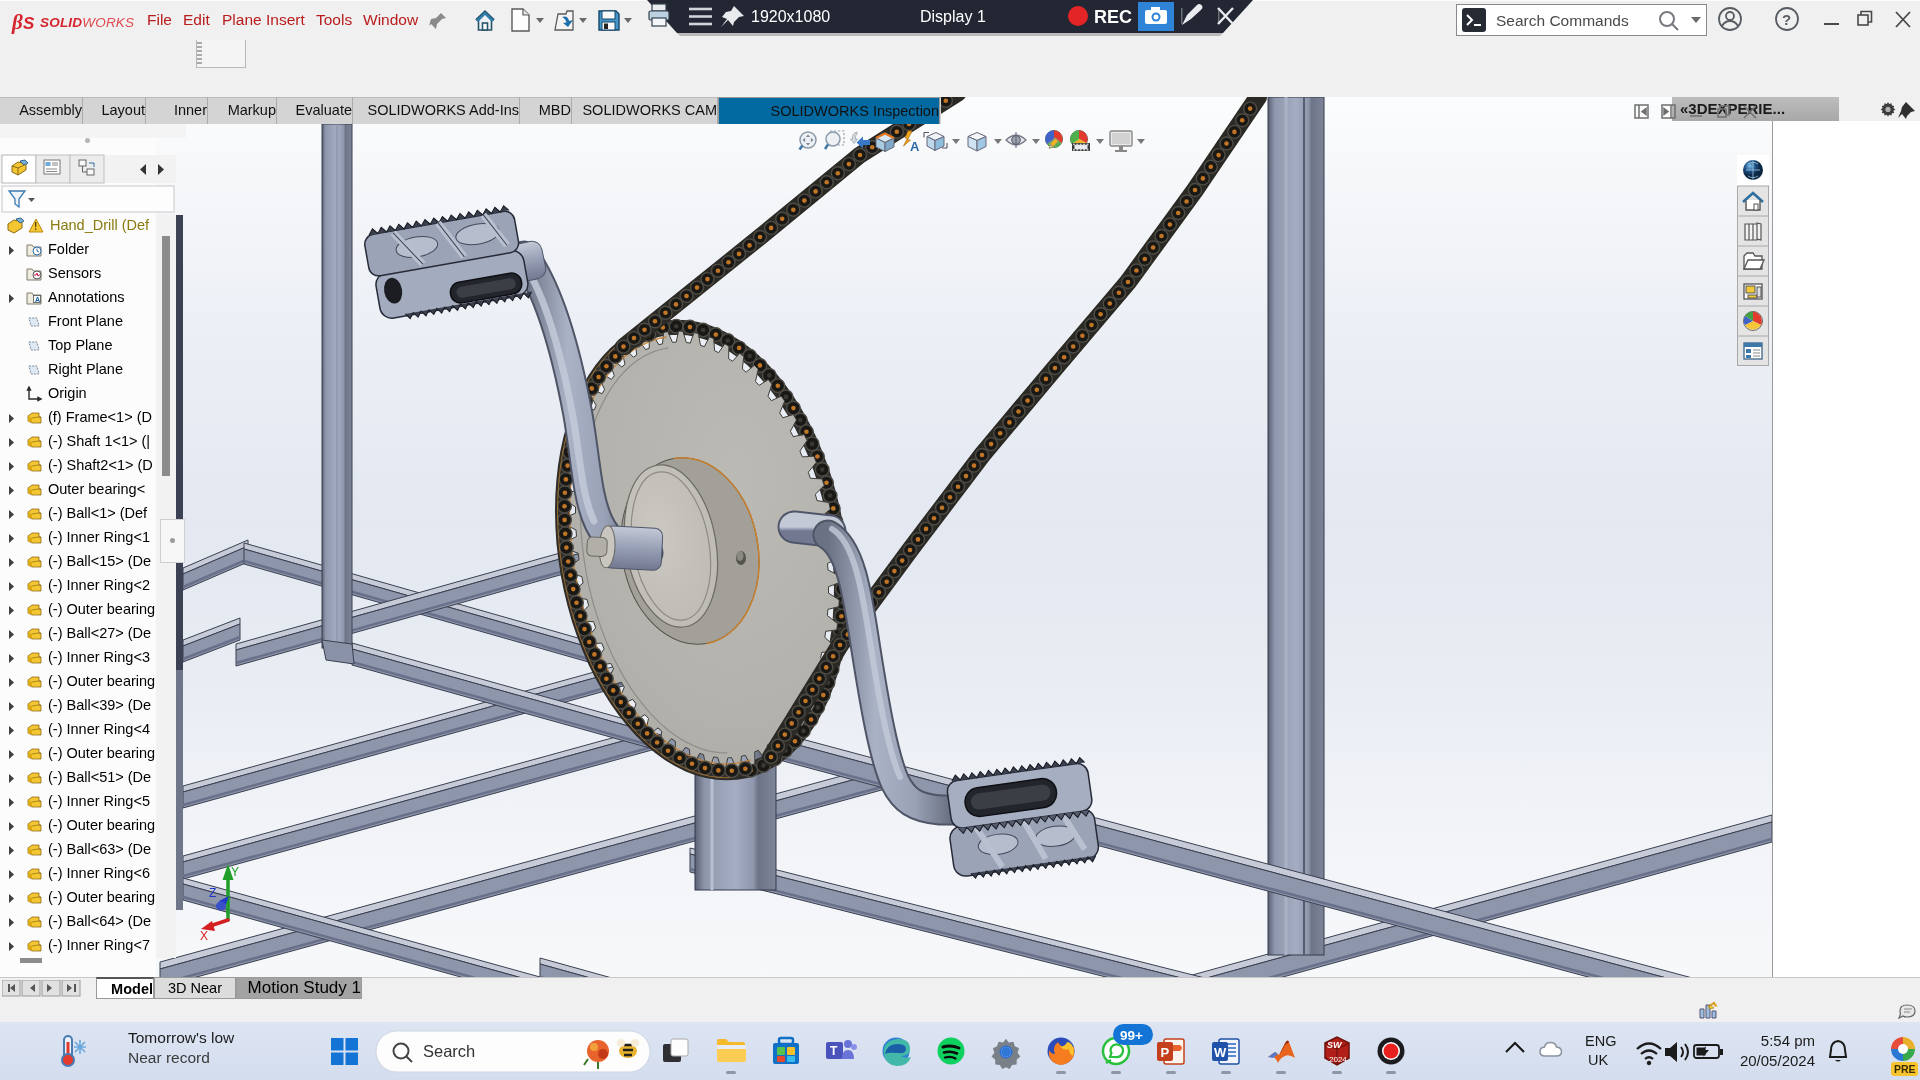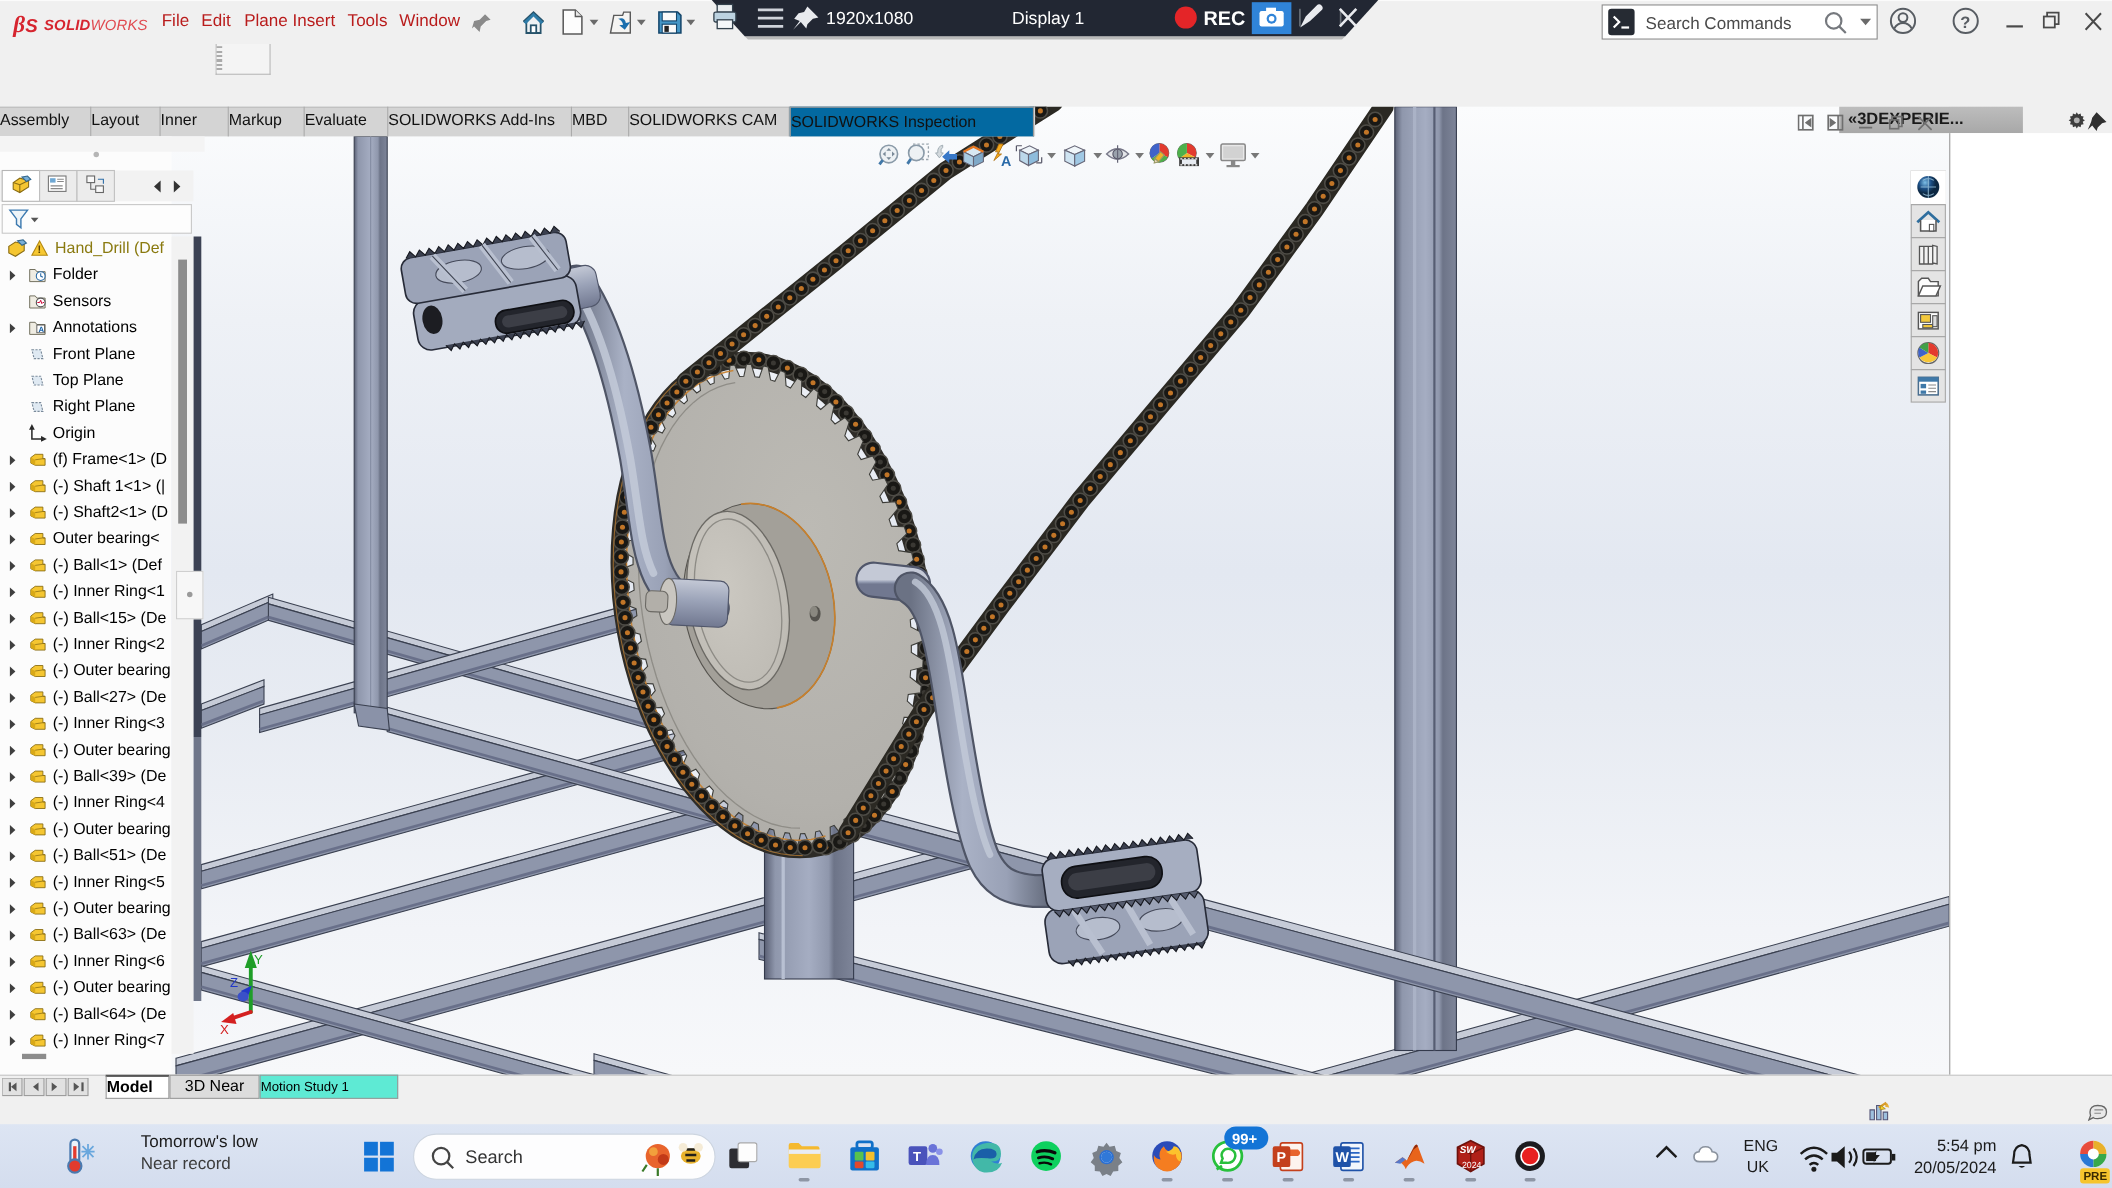--- a/index.html
+++ b/index.html
@@ -4,21 +4,21 @@
 *{margin:0;padding:0;box-sizing:border-box}
 html,body{width:1920px;height:1080px;overflow:hidden;font-family:"Liberation Sans",sans-serif;background:#f0f0f0}
 #root{position:absolute;left:0;top:0;width:1920px;height:1080px}
 .abs{position:absolute}
 
 #menubar{left:0;top:0;width:1920px;height:40px;background:#f0f0f0;border-top:1px solid #fbfbfb}
 #logo{left:10px;top:8px;width:210px;height:26px}
 .menu{top:0;height:40px;line-height:40px;font-size:15.5px;color:#b91c1c}
 
 #cmtabs{left:0;top:97px;width:941px;height:27px;background:#d4d4d4;border-top:1px solid #bcbcbc}
-.cmtab{top:97px;height:27px;line-height:26px;font-size:14.5px;color:#111;text-align:left;border-right:1px solid #ababab}
+.cmtab{top:97px;height:27px;line-height:26px;font-size:14.5px;color:#111;text-align:right;border-right:1px solid #ababab}
 
 #viewport{left:0;top:97px;width:1772px;height:880px;background:linear-gradient(180deg,#fbfcfd 0%,#eef1f6 22%,#e3e8f1 48%,#e7ebf2 62%,#f2f4f8 85%,#f7f8fa 100%)}
 
 #treepanel{left:0;top:124px;width:156px;height:853px;background:#fcfcfc}
 #treesplit{left:0;top:124px;width:186px;height:14px;background:#f4f4f4}
 
 #xphead{left:1672px;top:97px;width:167px;height:24px;background:linear-gradient(180deg,#bdbdbd,#a8a8a8);font-size:15px;font-weight:bold;color:#1a1a1a;line-height:24px}
 #xppanel{left:1772px;top:121px;width:148px;height:874px;background:#ffffff;border-left:1px solid #9a9a9a}
 
 #modeltabs{left:0;top:977px;width:1920px;height:22px;background:#f0f0f0;border-top:1px solid #c8c8c8}
@@ -1105,23 +1105,23 @@
       </g>
   <g fill="#555">
         <path d="M13 4 l-5 4 l5 4 z"></path>
         <rect x="6" y="4" width="2" height="8"></rect>
         <path d="M33 4 l-5 4 l5 4 z"></path>
         <path d="M45 4 l5 4 l-5 4 z"></path>
         <path d="M65 4 l5 4 l-5 4 z"></path>
         <rect x="72" y="4" width="2" height="8"></rect>
       </g>
 </svg>
-<div class="abs" style="left:96px;top:977px;width:58px;height:22px;background:#fff;border:1px solid #9a9a9a;border-top:2px solid #555;font-size:14.5px;font-weight:bold;text-align:left;line-height:20px">Model</div>
+<div class="abs" style="left:96px;top:977px;width:58px;height:22px;background:#fff;border:1px solid #9a9a9a;border-top:2px solid #555;font-size:14.5px;font-weight:bold;text-align:right;line-height:20px">Model</div>
 <div class="abs" style="left:154px;top:977px;width:82px;height:22px;background:#dcdcdc;border:1px solid #9a9a9a;font-size:14.5px;text-align:center;line-height:20px">3D Near</div>
-<div class="abs" style="left:236px;top:977px;width:126px;height:22px;background:#5eead4;border:1px solid #9a9a9a;font-size:12px;text-align:left;line-height:20px">Motion Study 1</div>
+<div class="abs" style="left:236px;top:977px;width:126px;height:22px;background:#a3a3a3;border:1px solid #9a9a9a;font-size:17px;text-align:right;line-height:20px">Motion Study 1</div>
 
 <svg class="abs" style="left:1698px;top:1001px" width="22" height="19" viewBox="0 0 22 19">
       <path d="M2 17 V8 h4 v9 z M8 17 V4 h4 v13 z M14 17 V10 h4 v7 z" fill="#9ec0de" stroke="#557"></path>
       <path d="M10 6 l6 -4 l2 3" stroke="#d79b2a" stroke-width="2" fill="none"></path>
       <path d="M18 2 l1.5 4 l-4 -1 z" fill="#e8b13a"></path>
       <path d="M12 4 l4 3 l-5 1 z" fill="#f3cf2c" stroke="#9a7a14" stroke-width=".6"></path>
     </svg>
 <svg class="abs" style="left:1898px;top:1002px" width="20" height="18" viewBox="0 0 20 18">
       <path d="M2 9 q0 -6 7 -6 q8 0 8 6 q0 6 -8 6 q-3 0 -4 -1 l-4 2 l1.5 -4 q-0.5 -1.5 -0.5 -3z" fill="#e8e8e8" stroke="#666" stroke-width="1.2"></path>
       <path d="M6 7 h8 M6 10 h6" stroke="#888"></path>

